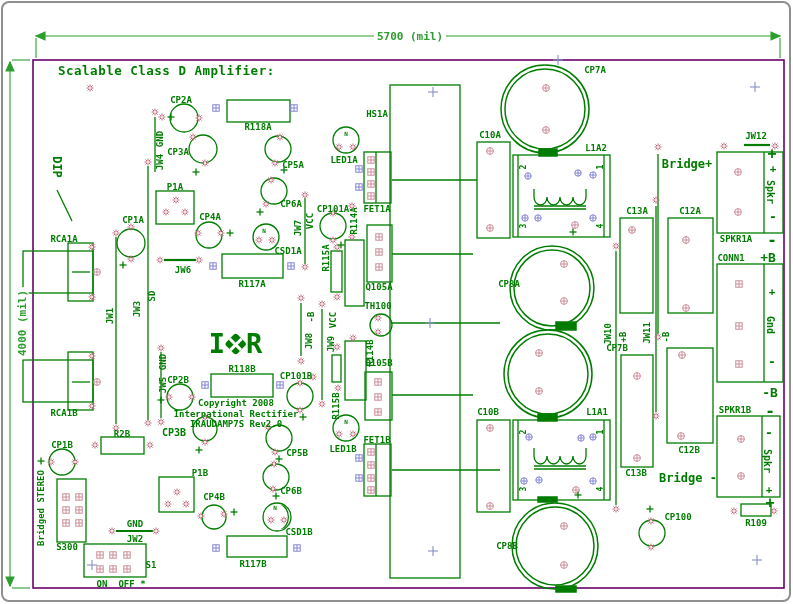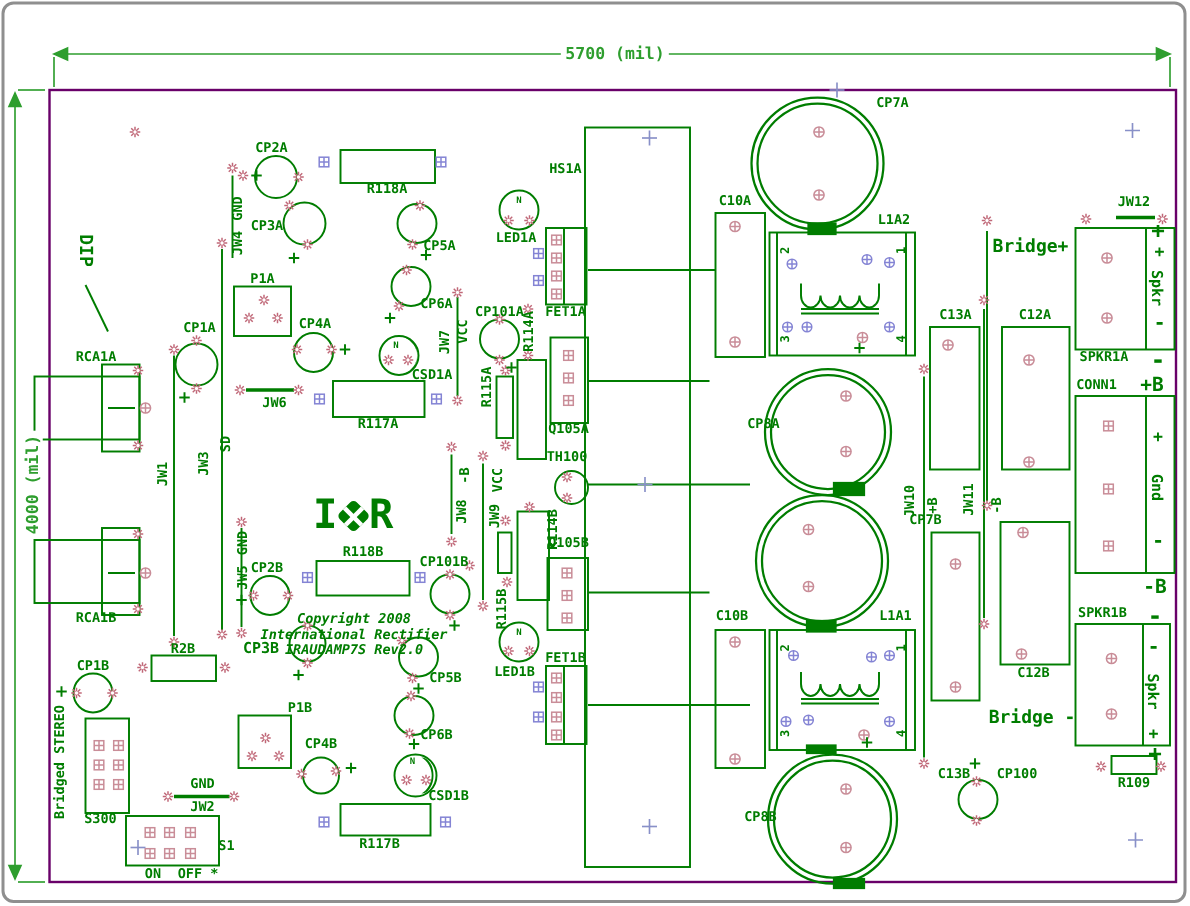--- a/index.html
+++ b/index.html
@@ -14,21 +14,21 @@
   #voltage-list{left:595px;top:86px;font-size:9.3px;line-height:10.6px;}
   .vrow{display:flex;align-items:center;height:10.6px;}
   .cbx{display:inline-block;width:13px;height:6px;border:1px solid #007d00;margin-left:5px;}
   #dim-w{left:410px;top:36px;transform:translate(-50%,-50%);font-size:11px;background:#fff;padding:0 3px;color:#2e9e2e;}
   #dim-h{left:22px;top:323px;transform:translate(-50%,-50%) rotate(-90deg);font-size:11px;background:#fff;padding:0 3px;color:#2e9e2e;}
   #brand{left:236px;top:293px;transform:translateX(-50%);text-align:center;}
   #logo{font-size:27px;line-height:26px;letter-spacing:1px;display:flex;align-items:center;justify-content:center;gap:2px;}
   .ld{display:inline-block;width:16px;height:16px;background:#007d00;transform:rotate(45deg);border-radius:3px;position:relative;overflow:hidden;}
   .ld::before{content:"";position:absolute;left:6.5px;top:-2px;width:3px;height:22px;background:#fff;}
   .ld::after{content:"";position:absolute;top:6.5px;left:-2px;height:3px;width:22px;background:#fff;}
-  #copy-lines{font-size:9px;line-height:10.6px;margin-top:13px;font-style:italic;}
+  #copy-lines{font-size:9px;line-height:10.6px;margin-top:3px;}
 </style>
 </head>
 <body>
 
 <div class="stage">
 
   <svg width="793" height="604" viewBox="0 0 793 604">
     <defs>
       <g id="pf" stroke="#c06878" stroke-width="1">
         <line x1="-3.5" y1="0" x2="3.5" y2="0"></line>
@@ -416,20 +416,21 @@
         <use href="#gplus" x="41" y="461"></use>
         <use href="#gplus" x="234" y="512"></use>
       <use href="#gplus" x="279" y="459"></use>
         <use href="#gplus" x="276" y="496"></use>
         <use href="#gplus" x="650" y="509"></use>
       <use href="#gplus" x="573" y="232"></use>
         <use href="#gplus" x="578" y="495"></use>
     </g>
   </svg>
 
+  <div class="txt" id="board-title">Scalable Class D Amplifier:</div>
 
   <div class="txt" id="dim-w">5700 (mil)</div>
   <div class="txt" id="dim-h">4000 (mil)</div>
 
   <div class="txt" id="brand">
     <div id="logo">
       <span>I</span>
       <span class="ld"></span>
       <span>R</span>
     </div>
@@ -503,21 +504,21 @@
       <span class="sl" style="left: 509px; top: 284px; font-size: 9px; transform: translate(-50%, -50%) rotate(0deg);">CP8A</span>
       <span class="sl" style="left: 593px; top: 348px; font-size: 9px; transform: translate(-50%, -50%) rotate(0deg); padding-left: 48px;">CP7B</span>
       <span class="sl" style="left: 597px; top: 412px; font-size: 9px; transform: translate(-50%, -50%) rotate(0deg);">L1A1</span>
       <span class="sl" style="left: 507px; top: 546px; font-size: 9px; transform: translate(-50%, -50%) rotate(0deg);">CP8B</span>
       <span class="sl" style="left: 637px; top: 211px; font-size: 9px; transform: translate(-50%, -50%) rotate(0deg);">C13A</span>
       <span class="sl" style="left: 690px; top: 211px; font-size: 9px; transform: translate(-50%, -50%) rotate(0deg);">C12A</span>
       <span class="sl" style="left: 608px; top: 334px; font-size: 9px; transform: translate(-50%, -50%) rotate(-90deg);">JW10</span>
       <span class="sl" style="left: 623px; top: 337px; font-size: 9px; transform: translate(-50%, -50%) rotate(-90deg);">+B</span>
       <span class="sl" style="left: 647px; top: 333px; font-size: 9px; transform: translate(-50%, -50%) rotate(-90deg);">JW11</span>
       <span class="sl" style="left: 666px; top: 337px; font-size: 9px; transform: translate(-50%, -50%) rotate(-90deg);">-B</span>
-      <span class="sl" style="left: 636px; top: 473px; font-size: 9px; transform: translate(-50%, -50%) rotate(0deg); margin-top: 44px;">C13B</span>
+      <span class="sl" style="left: 636px; top: 473px; font-size: 9px; transform: translate(-50%, -50%) rotate(0deg);">C13B</span>
       <span class="sl" style="left: 689px; top: 450px; font-size: 9px; transform: translate(-50%, -50%) rotate(0deg);">C12B</span>
       <span class="sl" style="left: 756px; top: 136px; font-size: 9px; transform: translate(-50%, -50%) rotate(0deg);">JW12</span>
       <span class="sl" style="left: 687px; top: 164px; font-size: 12px; transform: translate(-50%, -50%) rotate(0deg);">Bridge+</span>
       <span class="sl" style="left: 736px; top: 239px; font-size: 9px; transform: translate(-50%, -50%) rotate(0deg);">SPKR1A</span>
       <span class="sl" style="left: 731px; top: 258px; font-size: 9px; transform: translate(-50%, -50%) rotate(0deg);">CONN1</span>
       <span class="sl" style="left: 735px; top: 410px; font-size: 9px; transform: translate(-50%, -50%) rotate(0deg);">SPKR1B</span>
       <span class="sl" style="left: 688px; top: 478px; font-size: 12px; transform: translate(-50%, -50%) rotate(0deg);">Bridge -</span>
       <span class="sl" style="left: 678px; top: 517px; font-size: 9px; transform: translate(-50%, -50%) rotate(0deg);">CP100</span>
       <span class="sl" style="left: 756px; top: 523px; font-size: 9px; transform: translate(-50%, -50%) rotate(0deg);">R109</span>
       <span class="sl" style="left: 524px; top: 167px; font-size: 8px; transform: translate(-50%, -50%) rotate(-90deg);">2</span>

